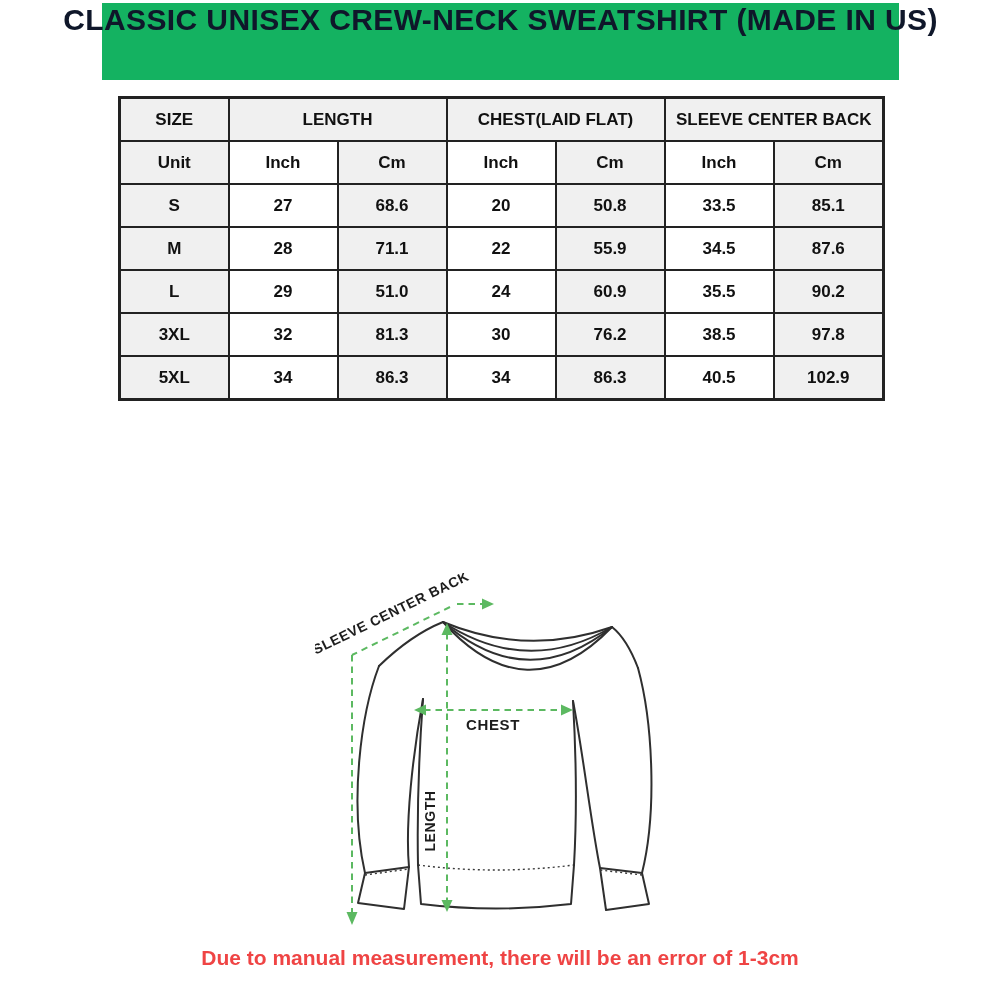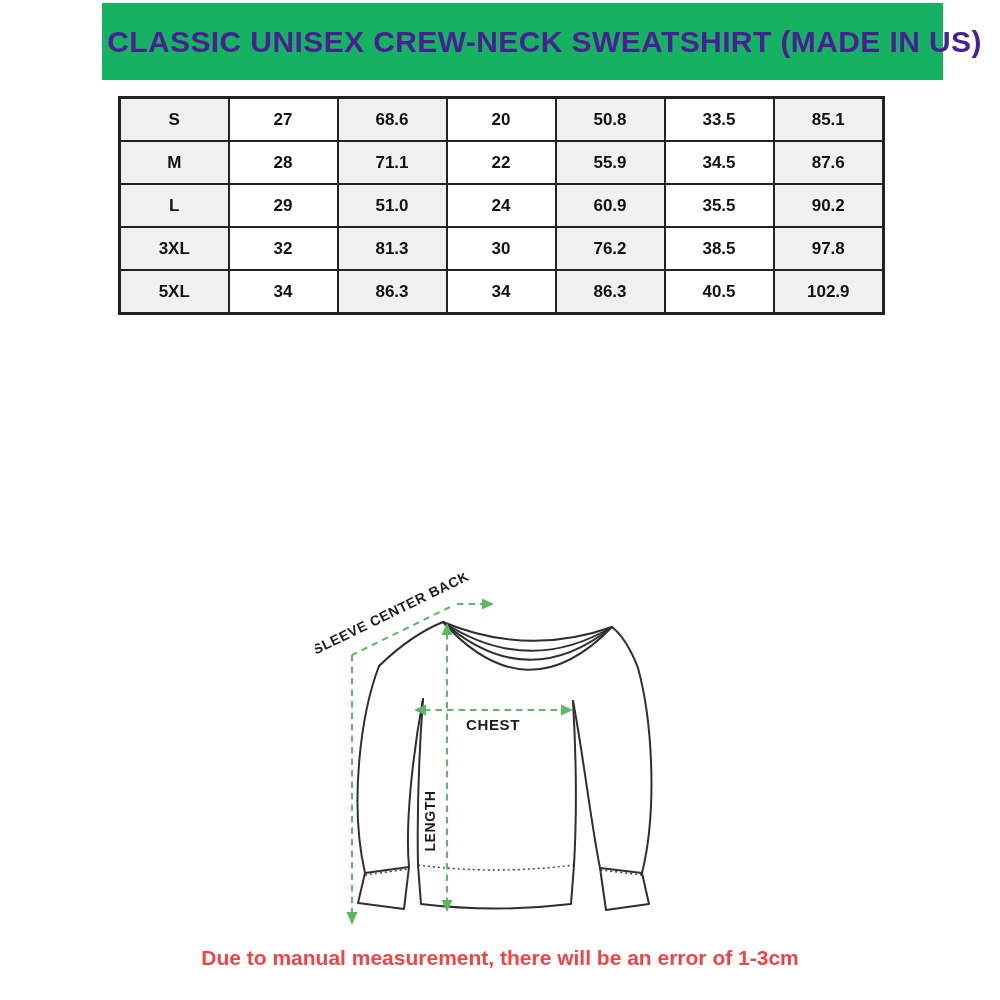--- a/index.html
+++ b/index.html
@@ -6,23 +6,23 @@
   body{
     width:1000px;height:1000px;background:#ffffff;
     font-family:"Liberation Sans", sans-serif;
     position:relative;overflow:hidden;
   }
   .page{position:relative;width:1000px;height:1000px;background:#ffffff;}
 
   
   .banner{
     position:absolute;left:102px;top:3px;width:797px;height:77px;
-    background:#14b261;color:#4c1d95;
-    display:flex;align-items:center;justify-content:center;
-    font-size:30px;font-weight:700;letter-spacing:.4px;white-space:nowrap;padding-left:44px;
+    background:#14b261;color:#0f172a;
+    display:flex;align-items:flex-start;justify-content:center;
+    font-size:30px;font-weight:700;letter-spacing:.4px;white-space:nowrap;
   }
 
   
   .chart-wrap{position:absolute;left:118px;top:96px;width:764px;}
   table.size-chart{
     width:764px;border-collapse:collapse;table-layout:fixed;
     border:3px solid #222222;
   }
   table.size-chart th, table.size-chart td{
     border:2px solid #222222;
@@ -60,20 +60,35 @@
       <colgroup>
         <col style="width:109px">
           <col style="width:109px">
           <col style="width:109px">
         <col style="width:109px">
           <col style="width:109px">
           <col style="width:109px">
           <col style="width:110px">
       </colgroup>
       <thead>
+        <tr>
+          <th>SIZE</th>
+          <th colspan="2">LENGTH</th>
+          <th colspan="2">CHEST(LAID FLAT)</th>
+          <th colspan="2">SLEEVE CENTER BACK</th>
+        </tr>
+        <tr>
+          <td class="shade">Unit</td>
+          <td>Inch</td>
+          <td class="shade">Cm</td>
+          <td>Inch</td>
+          <td class="shade">Cm</td>
+          <td>Inch</td>
+          <td class="shade">Cm</td>
+        </tr>
       </thead>
       <tbody>
           <tr>
             <td class="shade">S</td>
             <td>27</td>
             <td class="shade">68.6</td>
             <td>20</td>
             <td class="shade">50.8</td>
             <td>33.5</td>
             <td class="shade">85.1</td>

